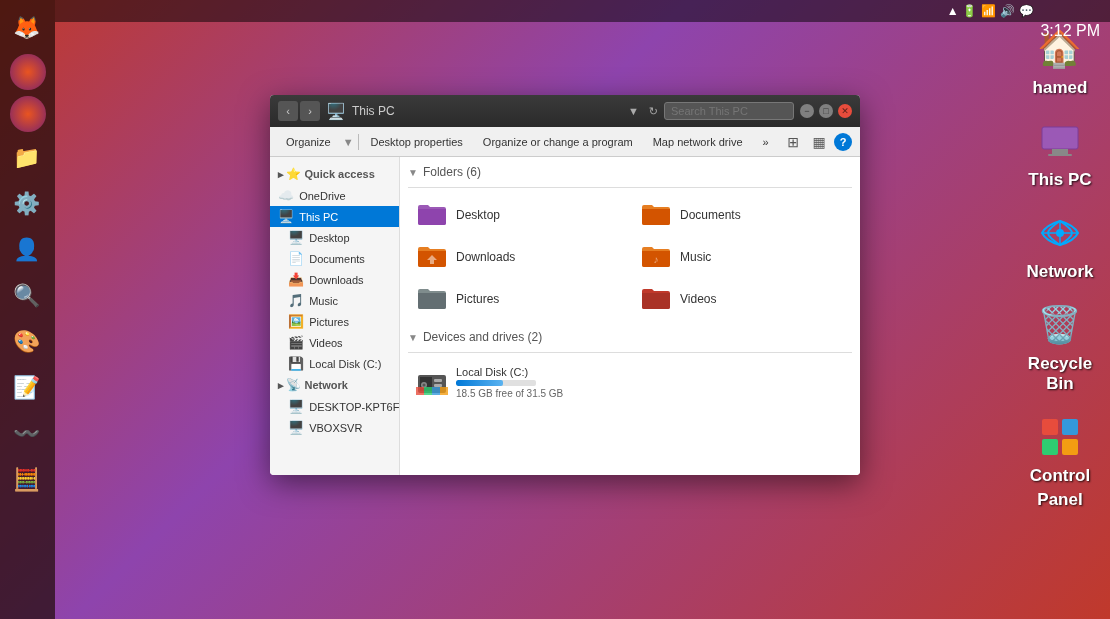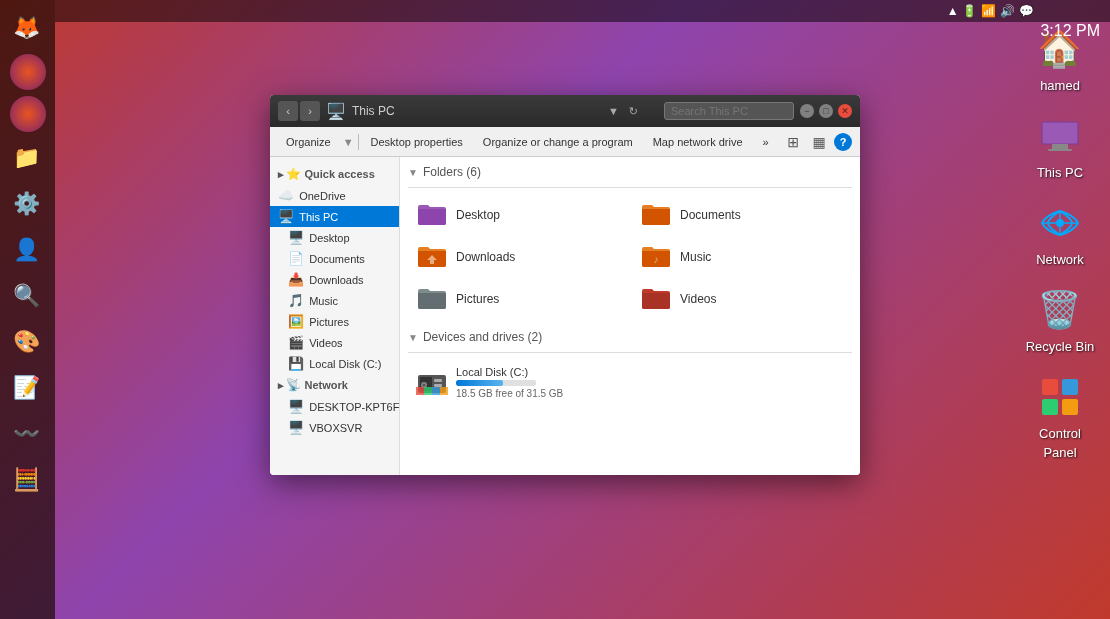--- a/index.html
+++ b/index.html
@@ -63,23 +63,24 @@
     .dock-item-icon {
       width: 50px;
       height: 50px;
       display: flex;
       align-items: center;
       justify-content: center;
       font-size: 36px;
     }
     .dock-item-label {
       color: white;
-      font-size: 13px;
+      font-size: 17px;
       text-align: center;
       text-shadow: 1px 1px 2px rgba(0,0,0,0.8);
+      font-weight: bold;
     }
 
     
     .system-bar {
       position: absolute;
       top: 0; right: 0;
       width: 1055px;
       height: 22px;
       background: rgba(0,0,0,0.5);
       display: flex;
@@ -176,21 +177,20 @@
       flex: 1;
     }
     .search-box {
       background: #555;
       border: 1px solid #777;
       border-radius: 3px;
       padding: 2px 6px;
       color: #ccc;
       font-size: 11px;
       width: 130px;
-      margin-left: 20px;
     }
 
     
     .toolbar {
       height: 30px;
       background: #f0f0f0;
       border-bottom: 1px solid #ccc;
       display: flex;
       align-items: center;
       padding: 0 8px;

